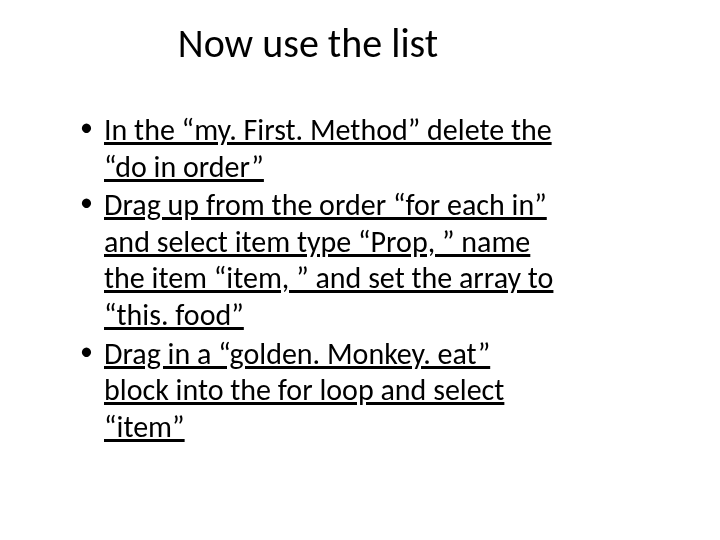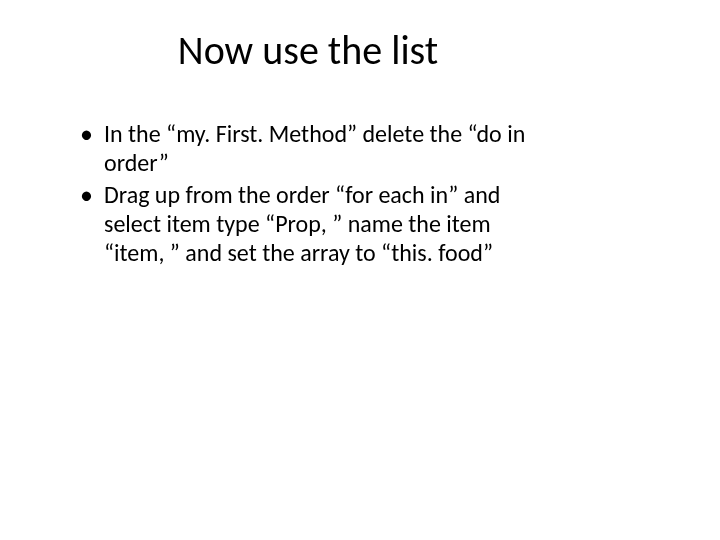--- a/index.html
+++ b/index.html
@@ -1,51 +1,53 @@
 <!DOCTYPE html>
 <html><head>
   <meta charset="utf-8">
   <style>
     * { margin: 0; padding: 0; box-sizing: border-box; }
     html, body { width: 720px; height: 540px; background: #ffffff; font-family: Calibri, "Segoe UI", Arial, sans-serif; color: #000; }
     .slide {
       width: 616px;
       height: 540px;
       position: relative;
-      padding: 18px 60px 40px 60px;
+      padding: 11px 60px 40px 60px;
     }
     .title {
       text-align: center;
       font-size: 40px;
       font-weight: 400;
       margin-top: 8px;
       margin-bottom: 44px;
       letter-spacing: 0px;
     }
     .bullets {
       list-style: none;
       padding-left: 26px;
     }
     .bullets li {
       position: relative;
-      font-size: 24px;
+      font-size: 30px;
       line-height: 1.22;
       margin-bottom: 2px;
       padding-left: 18px;
+      text-decoration: underline;
     }
     .bullets li::before {
       content: "•";
       position: absolute;
       left: -6px;
       top: 0;
       font-size: 26px;
     }
   </style>
 </head>
 <body>
 
 <div class="slide">
   <h1 class="title">Now use the list</h1>
   <ul class="bullets">
     <li>In the “my. First. Method” delete the “do in order”</li>
     <li>Drag up from the order “for each in” and select item type “Prop, ” name the item “item, ” and set the array to “this. food”</li>
+    <li>Drag in a “golden. Monkey. eat” block into the for loop and select “item”</li>
   </ul>
 </div>
 
 </body></html>

